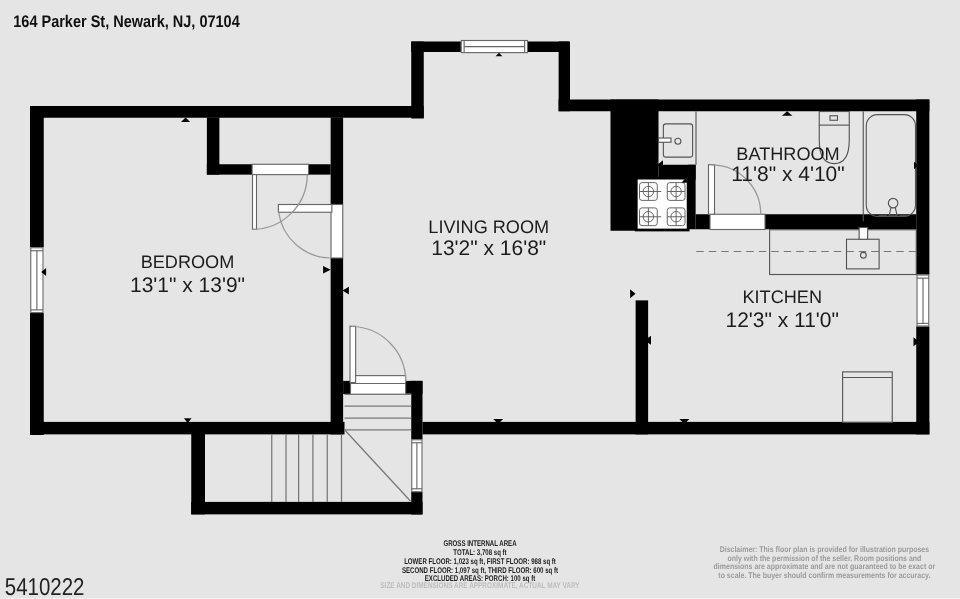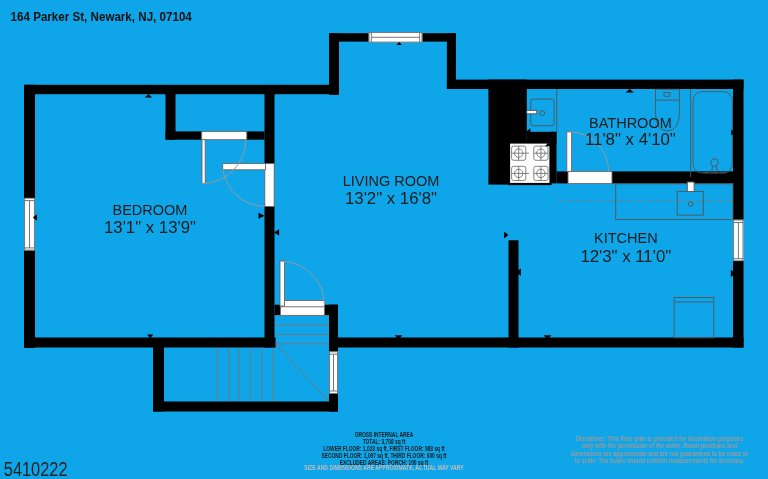--- a/index.html
+++ b/index.html
@@ -1,16 +1,16 @@
 <!DOCTYPE html>
 <html><head>
 <meta charset="utf-8">
 <style>
   html,body{margin:0;padding:0;background:#fff;}
-  #page{position:relative;width:768px;height:479px;background:#0ea5e9;overflow:hidden;
+  #page{position:relative;width:768px;height:479px;background:#e5e5e5;overflow:hidden;
         font-family:"Liberation Sans", sans-serif;}
   svg{position:absolute;left:0;top:0;}
 </style>
 </head>
 <body>
 <div id="page">
 <svg width="768" height="479" viewBox="0 0 768 479">
 
   <g fill="#000" stroke="none">
 

